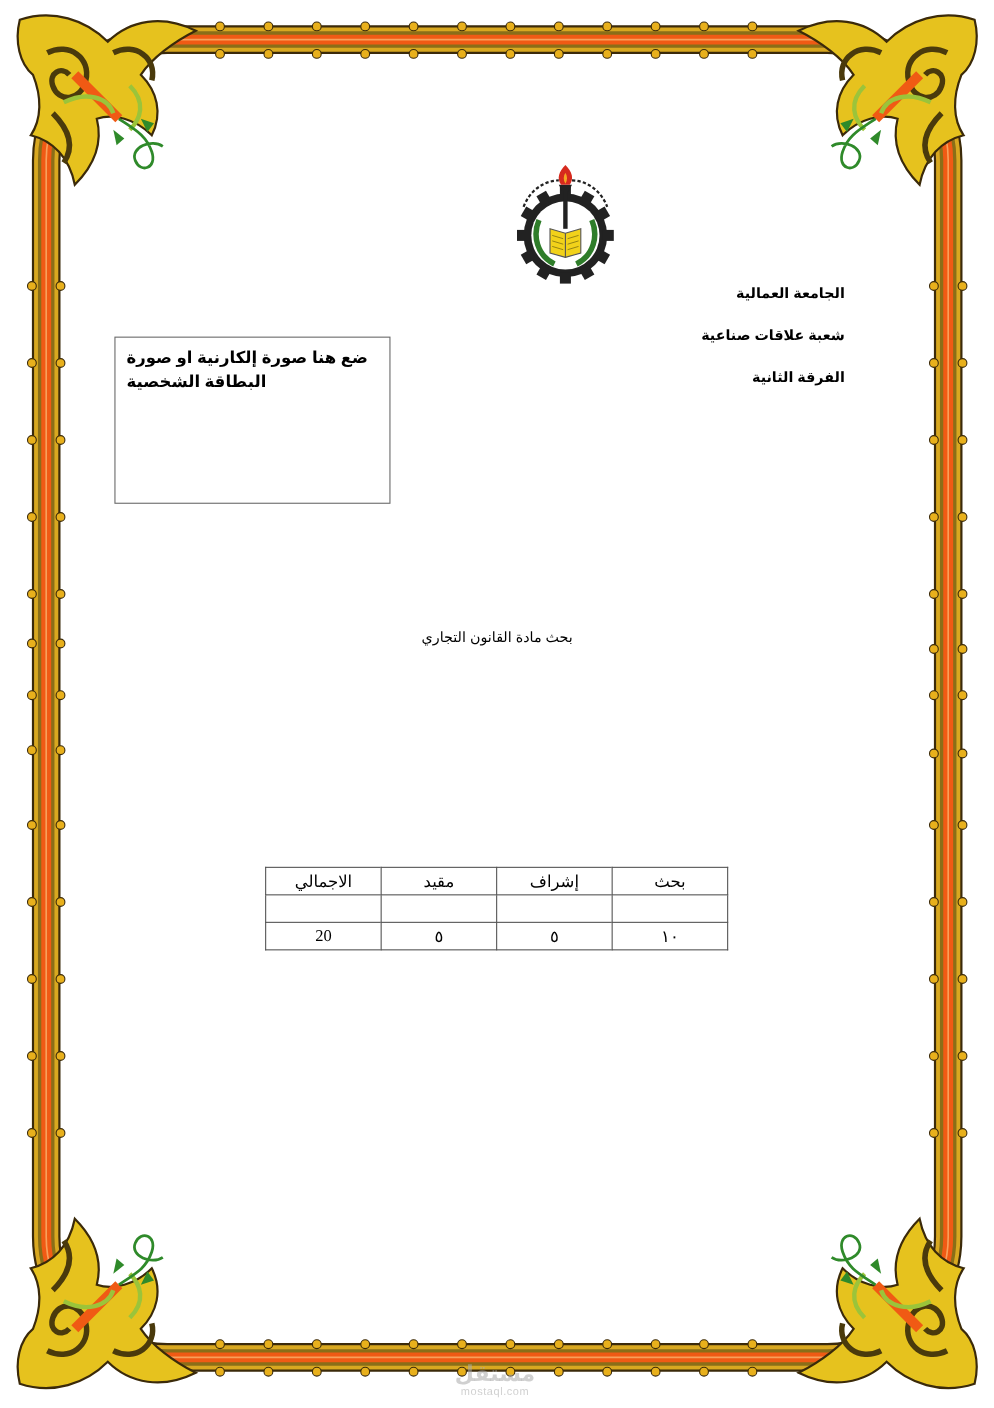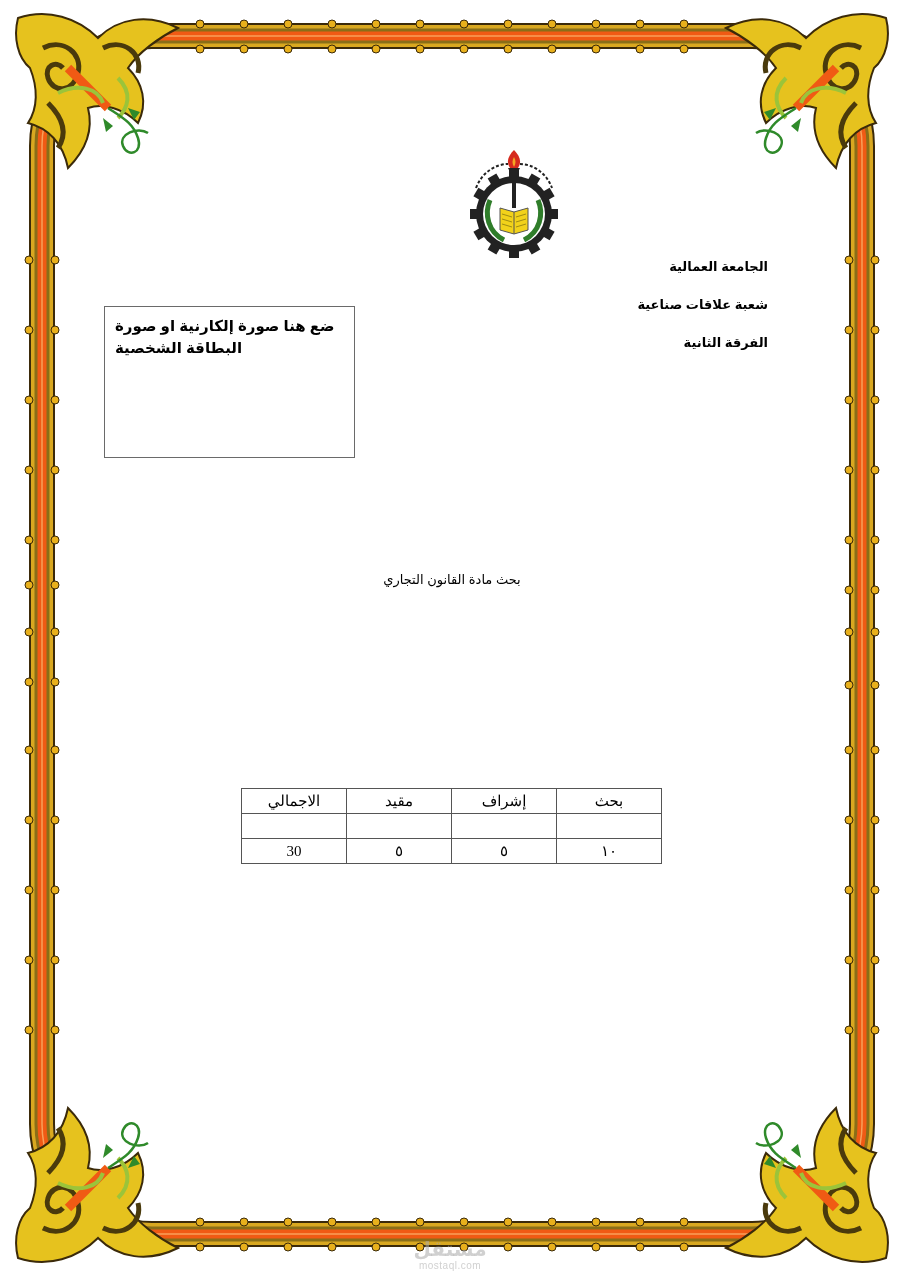--- a/index.html
+++ b/index.html
@@ -361,21 +361,21 @@
     <tr>
       <td></td>
       <td></td>
       <td></td>
       <td></td>
     </tr>
     <tr>
       <td>١٠</td>
       <td>٥</td>
       <td>٥</td>
-      <td>30</td>
+      <td>20</td>
     </tr>
   </tbody>
     </table>
 
   <div class="watermark">
     <div class="watermark-ar">مستقل</div>
     <div class="watermark-en">mostaql.com</div>
   </div>
 
 </div>

